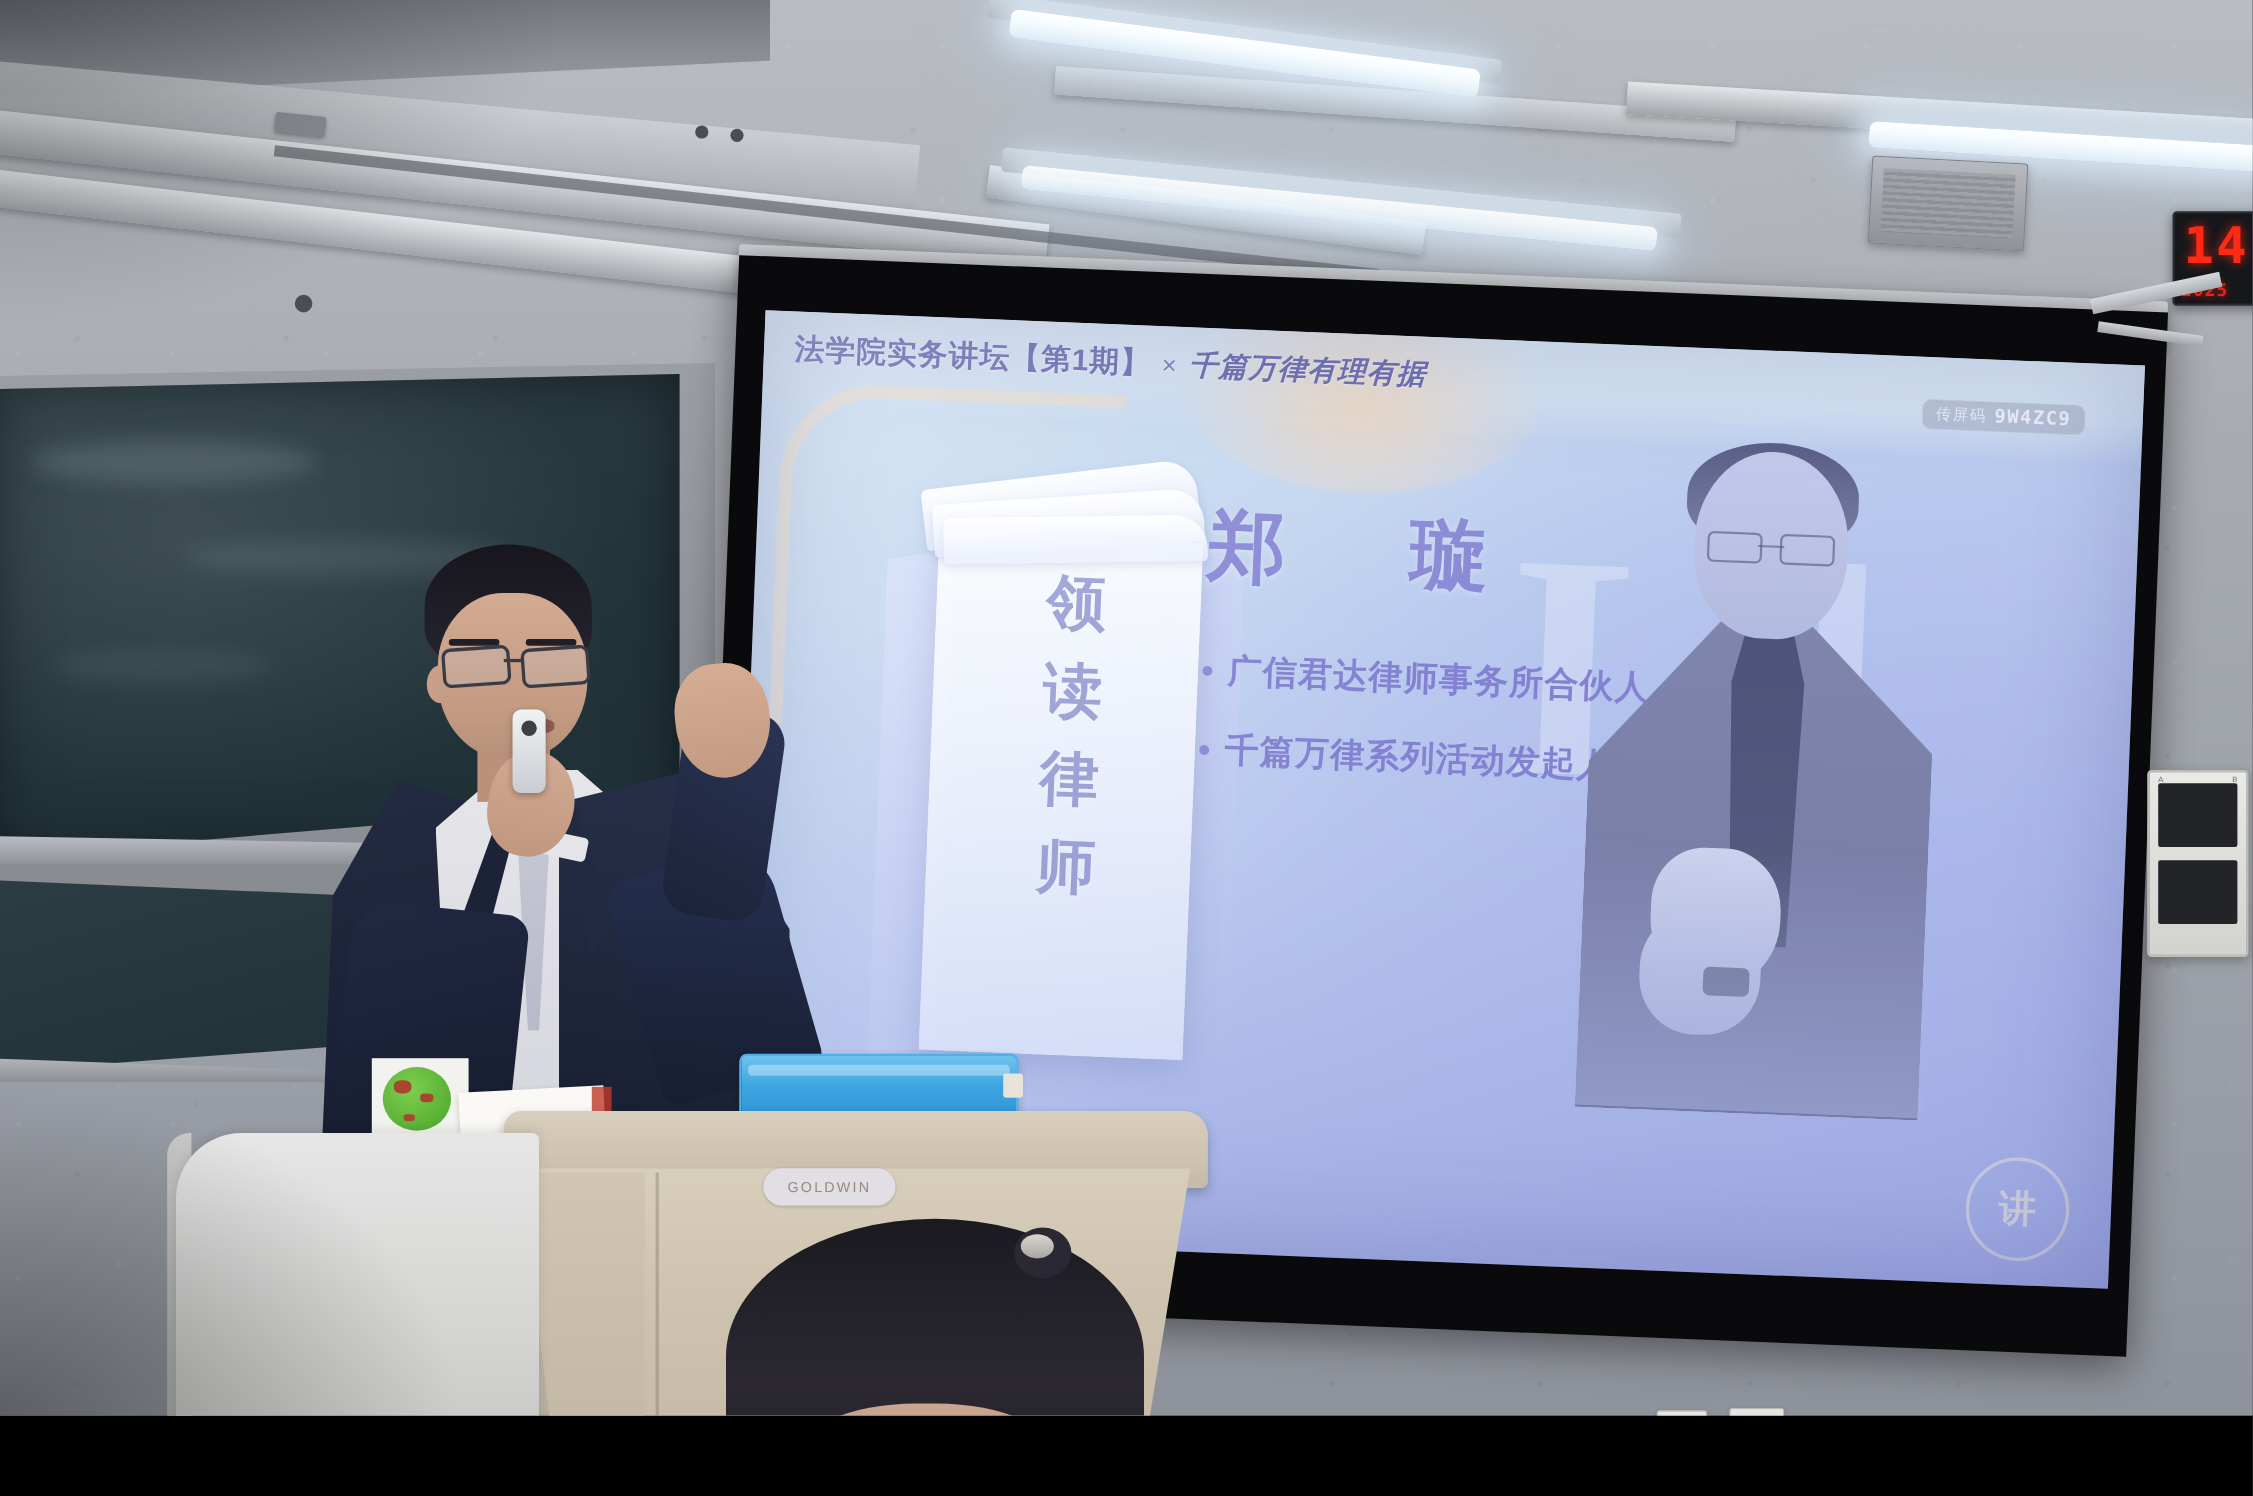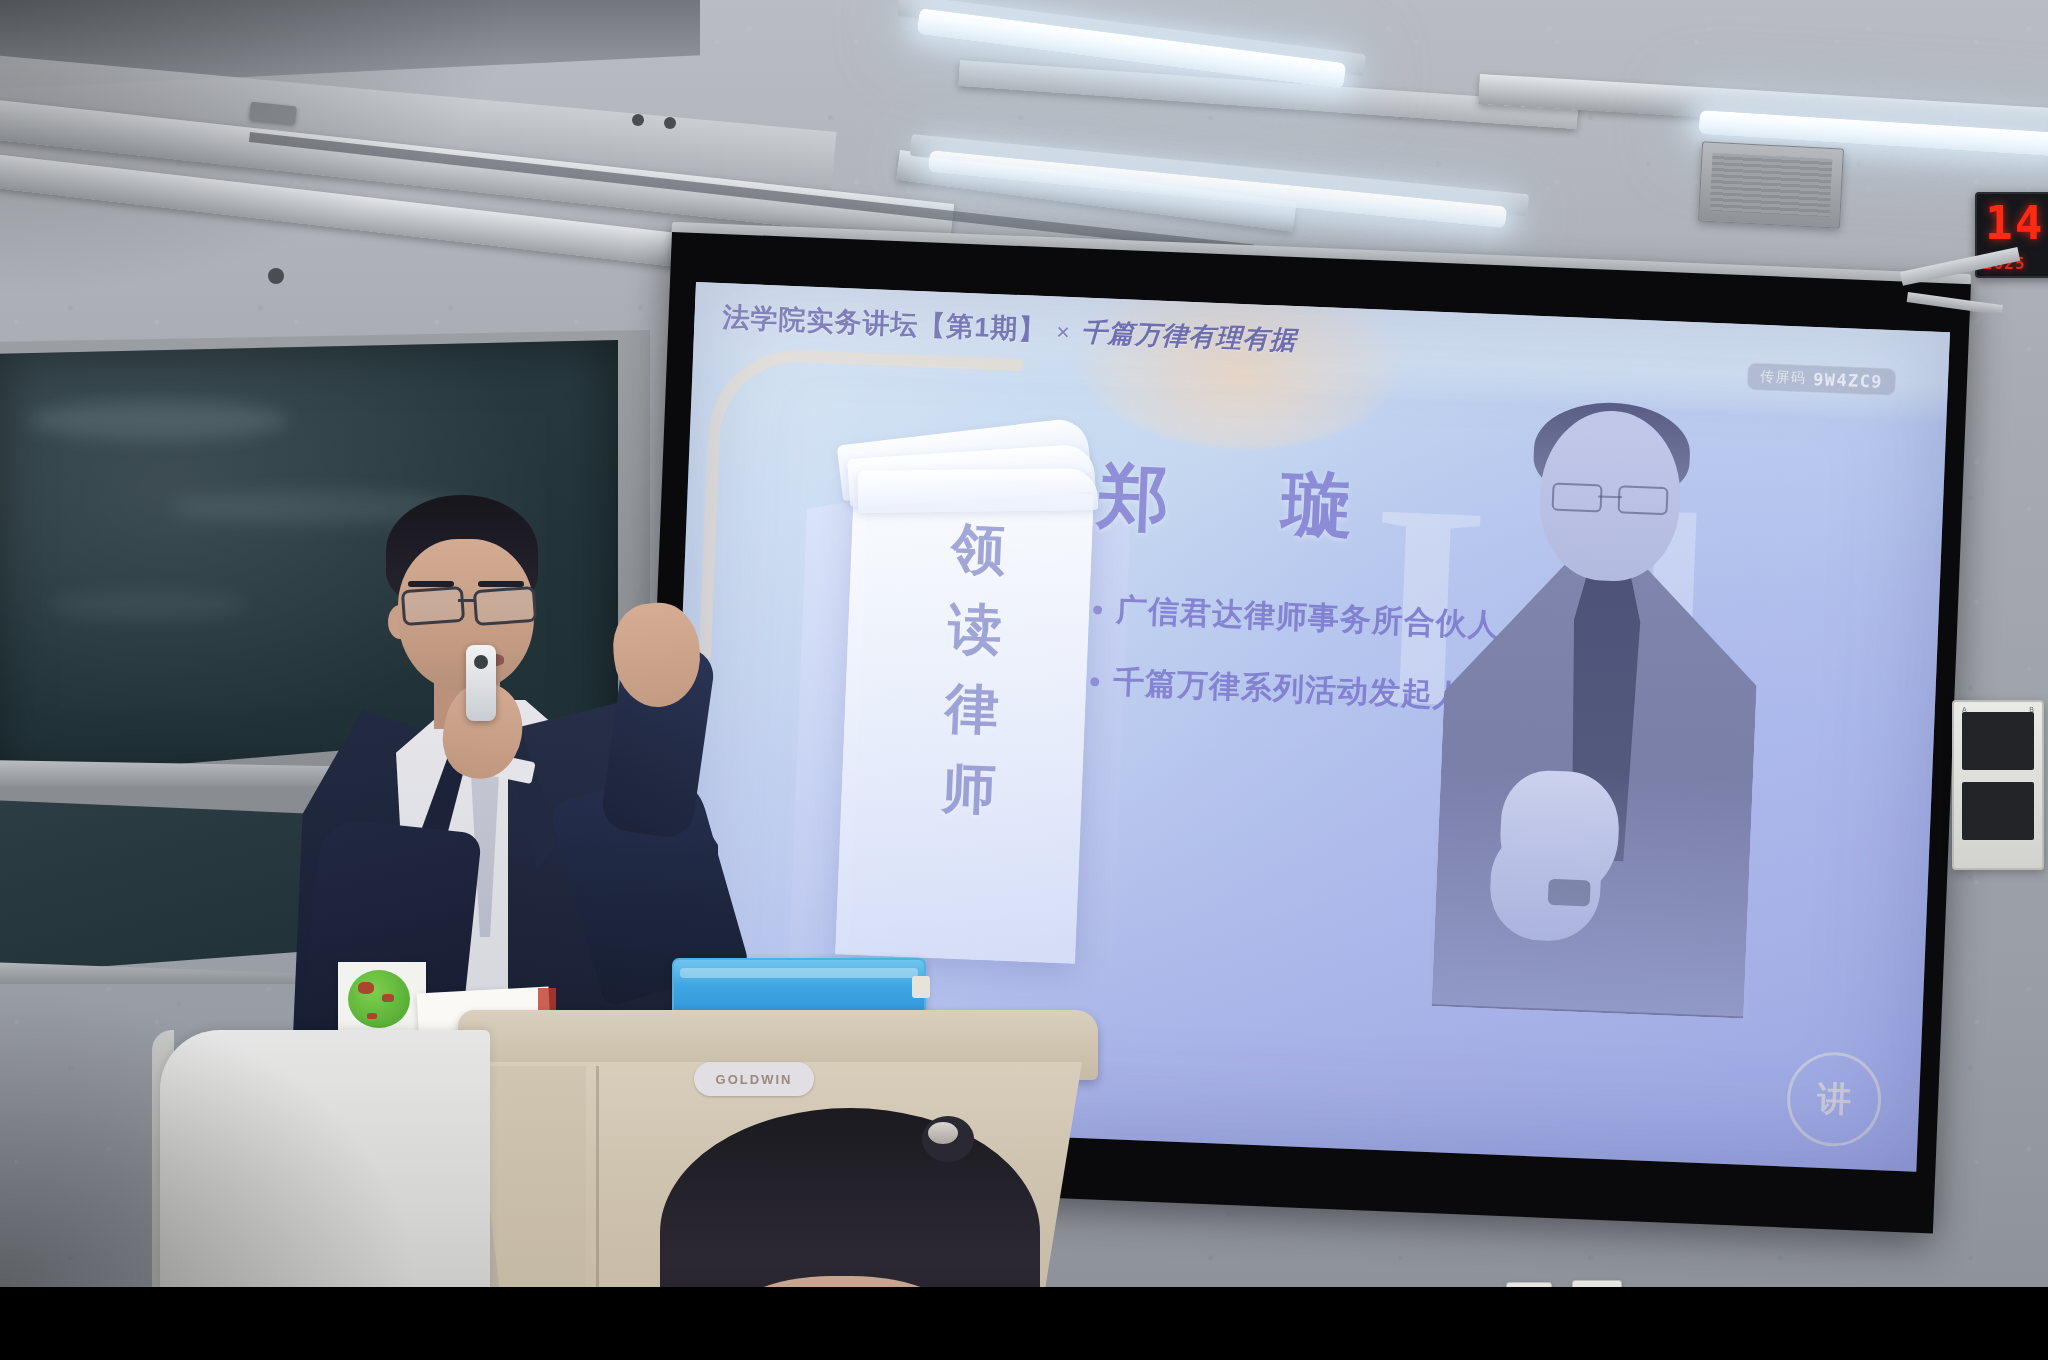--- a/index.html
+++ b/index.html
@@ -283,21 +283,21 @@
     background:linear-gradient(180deg,#cec3af,#bfb49f);opacity:.75;}
   .podium-seam{position:absolute;left:596px;top:1066px;width:3px;height:296px;background:rgba(120,110,95,.35);}
   .podium-left{position:absolute;left:160px;top:1030px;width:330px;height:330px;
     background:linear-gradient(180deg,#e6e6e6,#d4d4d2 55%,#c2c2c0);
     border-radius:60px 6px 0 0;box-shadow:0 -2px 10px rgba(0,0,0,.1);}
   .podium-left-edge{position:absolute;left:152px;top:1030px;width:22px;height:330px;
     background:linear-gradient(180deg,#c9c9c7,#b4b4b2);border-radius:20px 0 0 0;}
   .podium-badge{position:absolute;left:694px;top:1062px;width:120px;height:34px;border-radius:17px;
     background:rgba(226,224,231,.92);display:flex;align-items:center;justify-content:center;
     box-shadow:0 1px 3px rgba(0,0,0,.2);}
-  .podium-badge span{font-size:13px;font-weight:700;letter-spacing:2px;color:#9a8a7c;}
+  .podium-badge span{font-size:13px;font-weight:400;letter-spacing:2px;color:#9a8a7c;}
 
   
   .pouch{position:absolute;left:672px;top:958px;width:250px;height:58px;border-radius:7px;
     background:linear-gradient(180deg,#6fc4ee,#3fa6e2 45%,#2f93d6);
     border:2px solid #4fb0e6;box-shadow:0 3px 8px rgba(0,0,0,.2);}
   .pouch:before{content:"";position:absolute;left:6px;top:8px;right:6px;height:10px;
     background:rgba(255,255,255,.35);border-radius:4px;}
   .pouch-zip{position:absolute;right:-6px;top:16px;width:18px;height:22px;border-radius:3px;
     background:#e8e3da;}
   .card{position:absolute;left:338px;top:962px;width:88px;height:74px;background:#f2f2ee;

